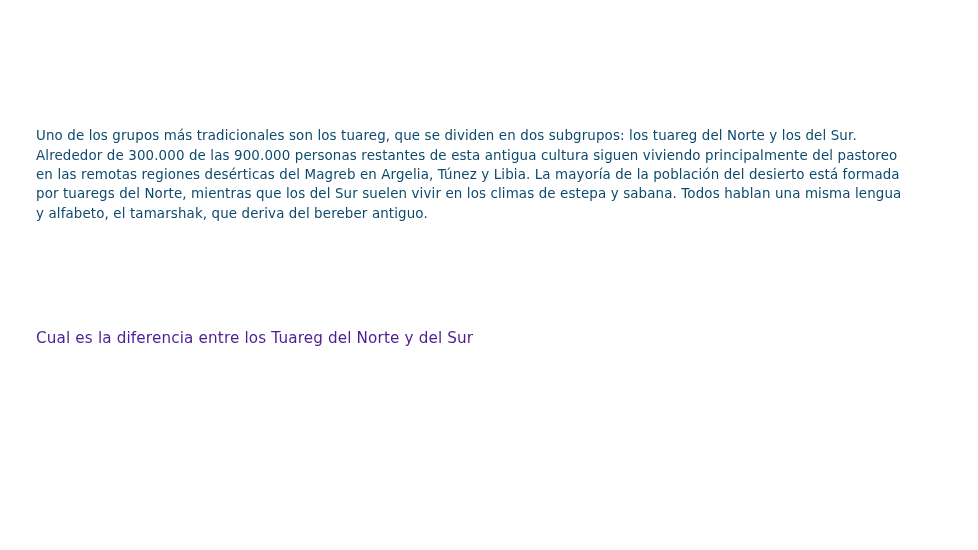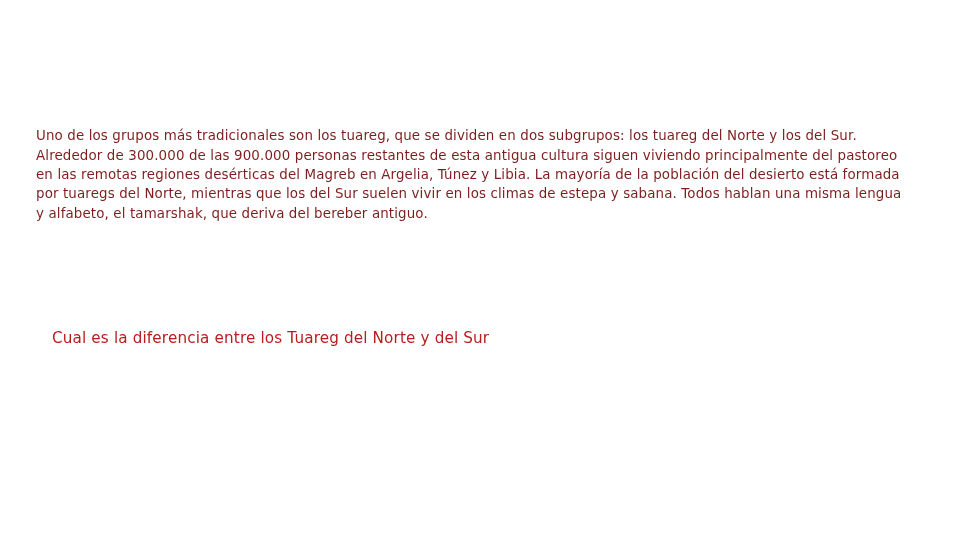--- a/index.html
+++ b/index.html
@@ -23,32 +23,32 @@
     height: 550px;
     background: #ffffff;
   }
   .passage {
     position: absolute;
     left: 36px;
     top: 113px;
     width: 866px;
     font-size: 13.4px;
     line-height: 19.3px;
-    color: #7f1d1d;
+    color: #0c4a6e;
     text-align: left;
     letter-spacing: 0.01em;
   }
   .question {
     position: absolute;
-    left: 52px;
+    left: 36px;
     top: 312px;
     width: 880px;
     font-size: 15.2px;
     line-height: 22px;
-    color: #b91c1c;
+    color: #4c1d95;
     letter-spacing: 0.01em;
   }
 </style>
 </head>
 <body>
 
 <div class="page">
 
   <p class="passage">Uno de los grupos más tradicionales son los tuareg, que se dividen en dos subgrupos: los tuareg del Norte y los del Sur. Alrededor de 300.000 de las 900.000 personas restantes de esta antigua cultura siguen viviendo principalmente del pastoreo en las remotas regiones desérticas del Magreb en Argelia, Túnez y Libia. La mayoría de la población del desierto está formada por tuaregs del Norte, mientras que los del Sur suelen vivir en los climas de estepa y sabana. Todos hablan una misma lengua y alfabeto, el tamarshak, que deriva del bereber antiguo.</p>
 

